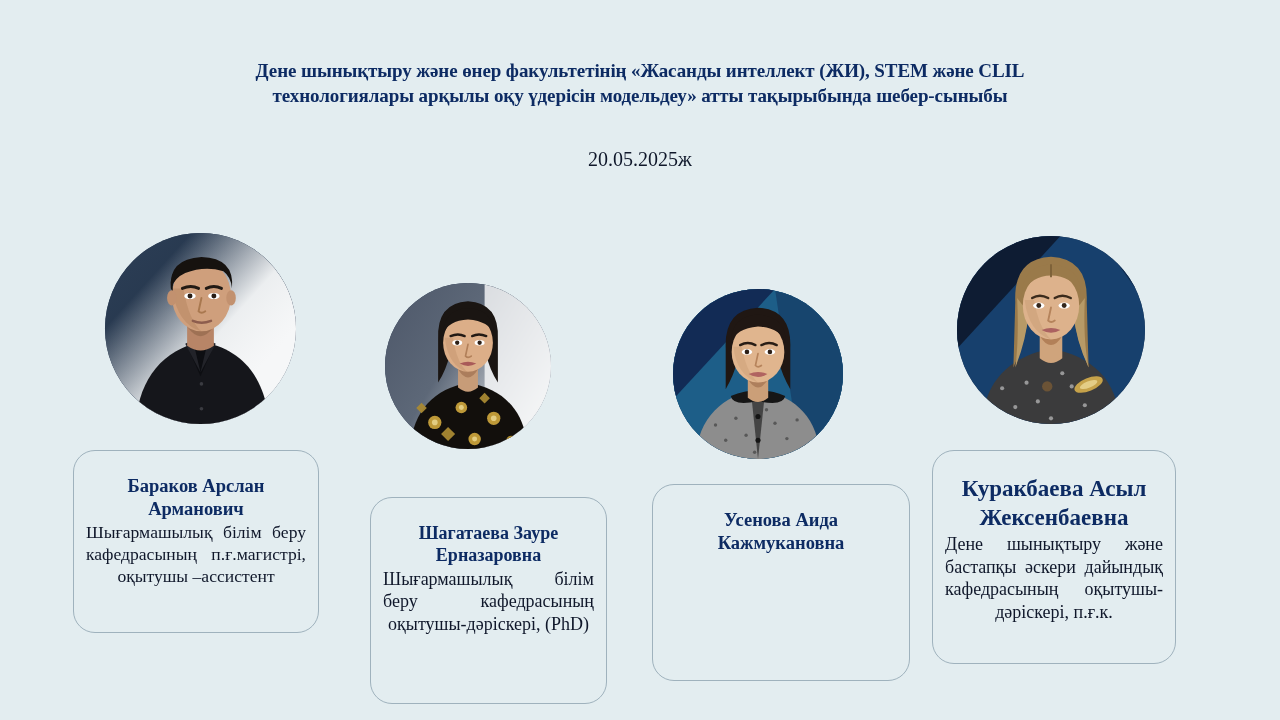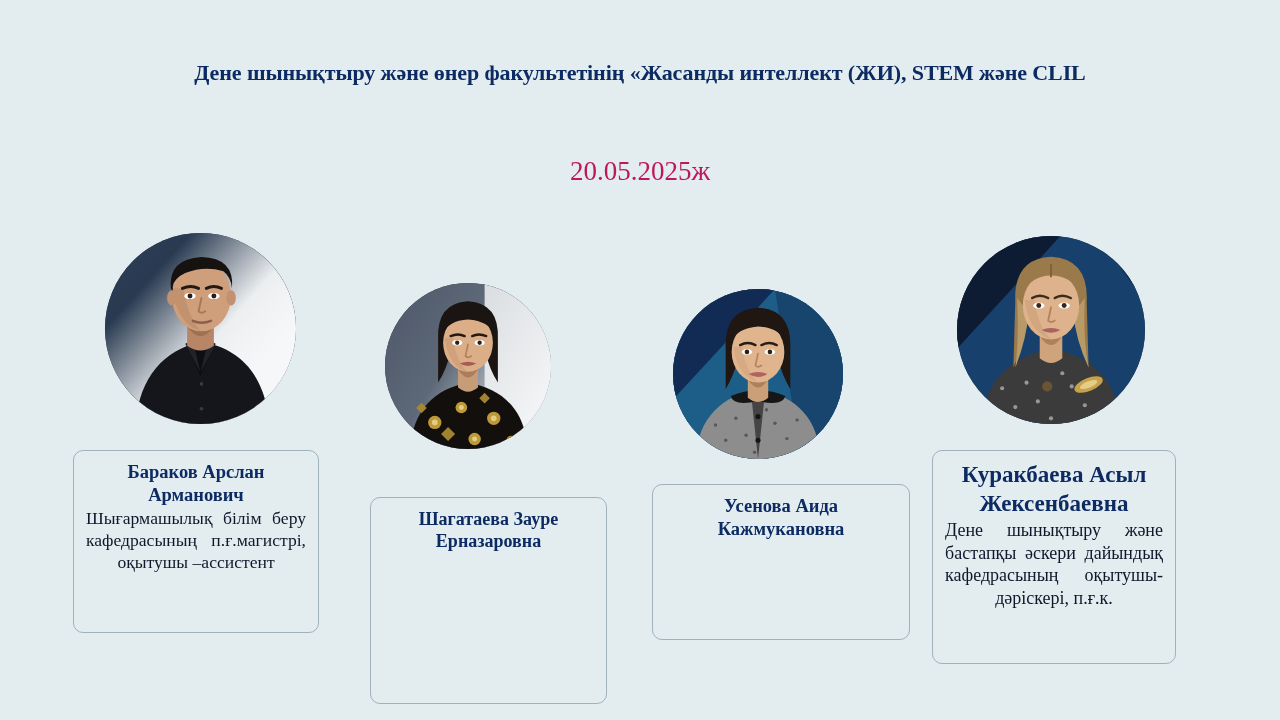--- a/index.html
+++ b/index.html
@@ -15,61 +15,61 @@
     position: relative;
   }
 
   
   #announcement-title {
     position: absolute;
     left: 78px;
     top: 58px;
     width: 1124px;
     text-align: center;
-    font-size: 22px;
+    font-size: 19px;
     font-weight: bold;
     line-height: 1.33;
     letter-spacing: -0.1px;
     color: #0d2b63;
   }
   #announcement-title .title-line {
     display: block;
     white-space: nowrap;
   }
 
   
   #event-meta {
     position: absolute;
     left: 340px;
-    top: 152px;
+    top: 145px;
     width: 600px;
     text-align: center;
-    color: #be185d;
-    font-size: 27px;
+    color: #0f172a;
+    font-size: 20px;
     line-height: 1.42;
   }
   #event-meta .meta-line { display: block; }
 
   
   .portrait {
     position: absolute;
     border-radius: 50%;
     overflow: hidden;
     background: #24354e;
   }
   .portrait svg { display: block; width: 100%; height: 100%; }
 
   
   .person-card {
     position: absolute;
     border: 1.4px solid #9fb2bd;
-    border-radius: 10px;
+    border-radius: 22px;
     background: transparent;
     text-align: center;
-    padding: 10px 12px 8px;
+    padding: 24px 12px 8px;
     color: #14305f;
   }
   .person-name {
     display: block;
     font-weight: bold;
     font-size: 18.5px;
     line-height: 1.24;
     color: #0d2b63;
     margin-bottom: 1px;
   }
@@ -78,21 +78,21 @@
     font-size: 18px;
     line-height: 1.25;
     color: #0f172a;
     text-align: justify;
     text-align-last: center;
   }
 
   
   #card-1 { left: 73px;  top: 450px; width: 246px; height: 183px; }
   #card-2 { left: 370px; top: 497px; width: 237px; height: 207px; }
-  #card-3 { left: 652px; top: 484px; width: 258px; height: 156px; }
+  #card-3 { left: 652px; top: 484px; width: 258px; height: 197px; }
   #card-4 { left: 932px; top: 450px; width: 244px; height: 214px; }
 
   #card-1 .person-role { font-size: 17.6px; }
   #card-2 .person-name { font-size: 18px; }
   #card-2 .person-role { font-size: 18px; }
   #card-3 .person-name { font-size: 18.5px; }
   #card-3 .person-role { font-size: 18px; }
   #card-4 .person-name { font-size: 23px; }
   #card-4 .person-role { font-size: 18px; font-family: Liberation Serif, serif; }
 
@@ -100,20 +100,21 @@
   #portrait-1 { left: 105px; top: 233px; width: 191px; height: 191px; }
   #portrait-2 { left: 385px; top: 283px; width: 166px; height: 166px; }
   #portrait-3 { left: 673px; top: 289px; width: 170px; height: 170px; }
   #portrait-4 { left: 957px; top: 236px; width: 188px; height: 188px; }
 </style>
 </head>
 <body>
 
 <div id="announcement-title">
   <span class="title-line">Дене шынықтыру және өнер факультетінің «Жасанды интеллект (ЖИ), STEM және CLIL</span>
+  <span class="title-line">технологиялары арқылы оқу үдерісін модельдеу» атты  тақырыбында шебер-сыныбы</span>
 </div>
 
 <div id="event-meta">
   <span class="meta-line">20.05.2025ж</span>
 </div>
 
 <div class="portrait" id="portrait-1">
   <svg viewBox="0 0 200 200" preserveAspectRatio="xMidYMid slice" aria-hidden="true">
     <defs>
       <linearGradient id="bg1" x1="0" y1="0" x2="1" y2="1">
@@ -327,20 +328,21 @@
   </svg>
 </div>
 
 <div class="person-card" id="card-1">
   <span class="person-name">Бараков Арслан Арманович</span>
   <span class="person-role">Шығармашылық білім беру кафедрасының п.ғ.магистрі, оқытушы –ассистент</span>
 </div>
 
 <div class="person-card" id="card-2">
   <span class="person-name">Шагатаева Зауре Ерназаровна</span>
+  <span class="person-role">Шығармашылық білім беру кафедрасының оқытушы-дәріскері, (PhD)</span>
 </div>
 
 <div class="person-card" id="card-3">
   <span class="person-name">Усенова Аида Кажмукановна</span>
 </div>
 
 <div class="person-card" id="card-4">
   <span class="person-name">Куракбаева Асыл Жексенбаевна</span>
   <span class="person-role">Дене шынықтыру және бастапқы әскери дайындық кафедрасының оқытушы-дәріскері, п.ғ.к.</span>
 </div>

